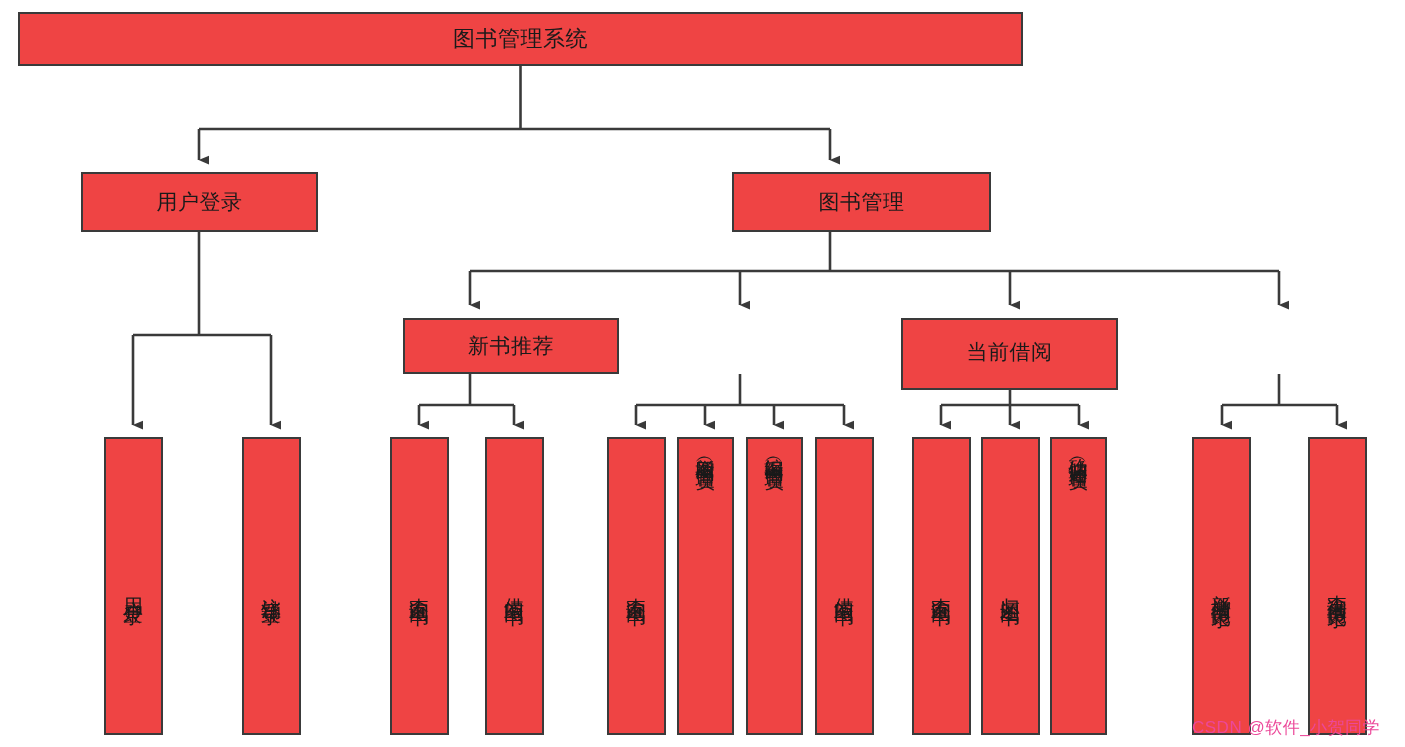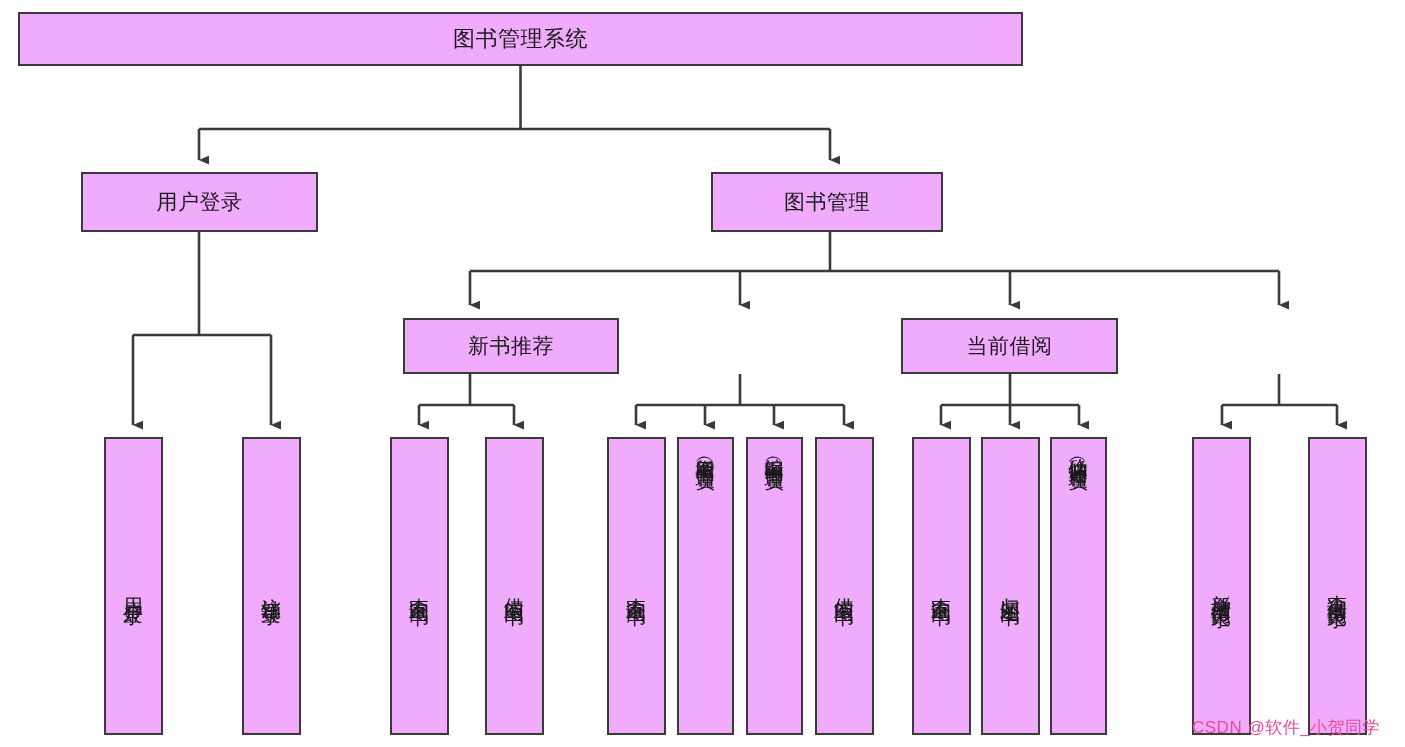--- a/index.html
+++ b/index.html
@@ -26,21 +26,21 @@
     left: 0;
     top: 0;
     width: 1405px;
     height: 747px;
     pointer-events: none;
   }
   .node {
     position: absolute;
     box-sizing: border-box;
     border: 2.5px solid #3a3a3a;
-    background: #f0abfc;
+    background: #ef4444;
     color: #1a1a1a;
     display: flex;
     align-items: center;
     justify-content: center;
     text-align: center;
   }
   .node .label {
     display: block;
     line-height: 1.12;
     letter-spacing: 0.5px;
@@ -135,28 +135,28 @@
     </g>
   </svg>
 
   <div class="node horiz root" style="left:18px; top:12px; width:1005px; height:54px;">
     <span class="label">图书管理系统</span>
   </div>
 
   <div class="node horiz" style="left:81px; top:172px; width:237px; height:60px;">
     <span class="label">用户登录</span>
   </div>
-  <div class="node horiz" style="left:711px; top:172px; width:232px; height:60px;">
+  <div class="node horiz" style="left:732px; top:172px; width:259px; height:60px;">
     <span class="label">图书管理</span>
   </div>
 
   <div class="node horiz" style="left:362px; top:318px; width:216px; height:56px;margin-left:41px;">
     <span class="label">新书推荐</span>
   </div>
-  <div class="node horiz" style="left:901px; top:318px; width:217px; height:56px;">
+  <div class="node horiz" style="left:901px; top:318px; width:217px; height:72px;font-family:Liberation Mono, monospace;">
     <span class="label">当前借阅</span>
   </div>
 
   <div class="node vert" style="left:104px; top:437px; width:59px; height:298px; justify-content:center; align-items:center;">
     <span class="label">用户登录</span>
   </div>
   <div class="node vert" style="left:242px; top:437px; width:59px; height:298px; justify-content:center; align-items:center;">
     <span class="label">注销登录</span>
   </div>
 

